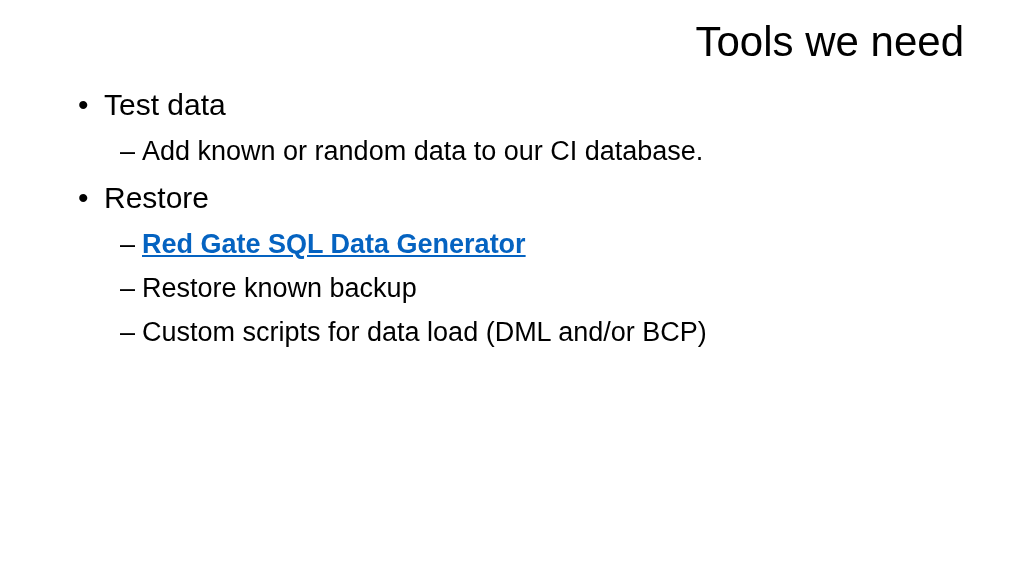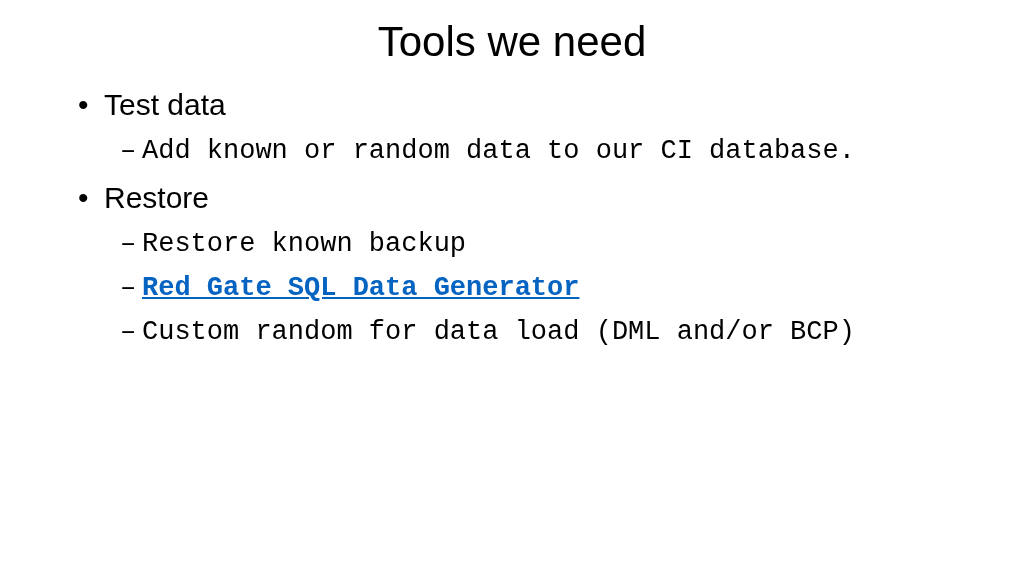--- a/index.html
+++ b/index.html
@@ -15,21 +15,21 @@
       overflow: hidden;
     }
     .slide {
       width: 100%;
       height: 100%;
       padding: 18px 60px 20px 60px;
     }
     .title {
       font-size: 42px;
       font-weight: 400;
-      text-align: center;
+      text-align: right;
       color: #000;
       margin-bottom: 16px;
       letter-spacing: 0px;
     }
     .bullet-list {
       list-style: none;
       padding-left: 18px;
     }
     .bullet-item {
       font-size: 30px;
@@ -49,21 +49,20 @@
       list-style: none;
       padding-left: 0;
     }
     .sub-item {
       font-size: 27px;
       color: #000;
       line-height: 1.55;
       position: relative;
       padding-left: 64px;
       margin-bottom: 2px;
-      font-family: Liberation Mono, monospace;
     }
     .sub-item::before {
       content: "–";
       position: absolute;
       left: 42px;
       top: 0;
     }
     .link {
       color: #0563c1;
       text-decoration: underline;
@@ -82,23 +81,23 @@
     <ul class="sub-list">
       <li class="sub-item">
         <span>Add known or random data to our CI database.</span>
       </li>
     </ul>
     <li class="bullet-item">
       <span>Restore</span>
     </li>
     <ul class="sub-list">
       <li class="sub-item">
+        <a href="#" class="link">Red Gate SQL Data Generator</a>
+      </li>
+      <li class="sub-item">
         <span>Restore known backup</span>
       </li>
       <li class="sub-item">
-        <a href="#" class="link">Red Gate SQL Data Generator</a>
-      </li>
-      <li class="sub-item">
-        <span>Custom random for data load (DML and/or BCP)</span>
+        <span>Custom scripts for data load (DML and/or BCP)</span>
       </li>
     </ul>
   </ul>
 </div>
 
 </body></html>

